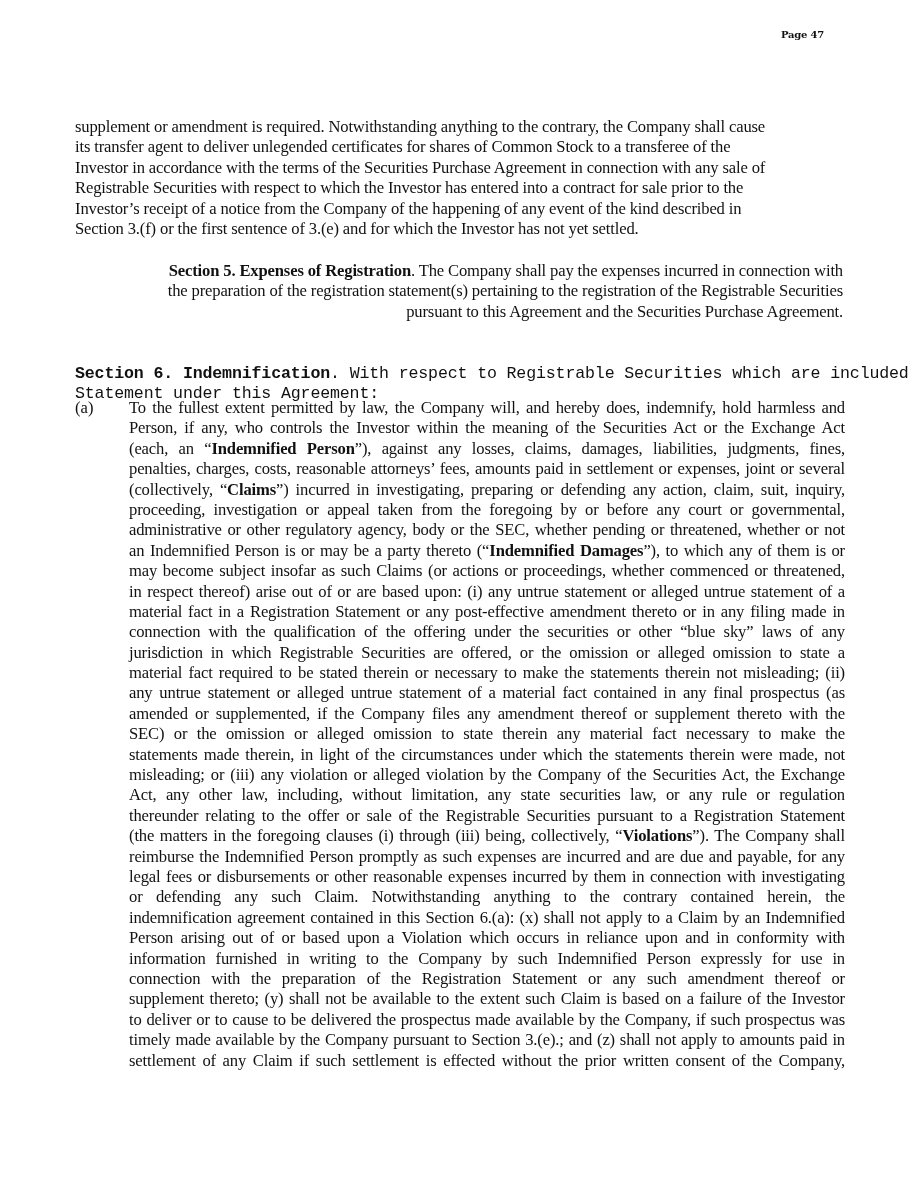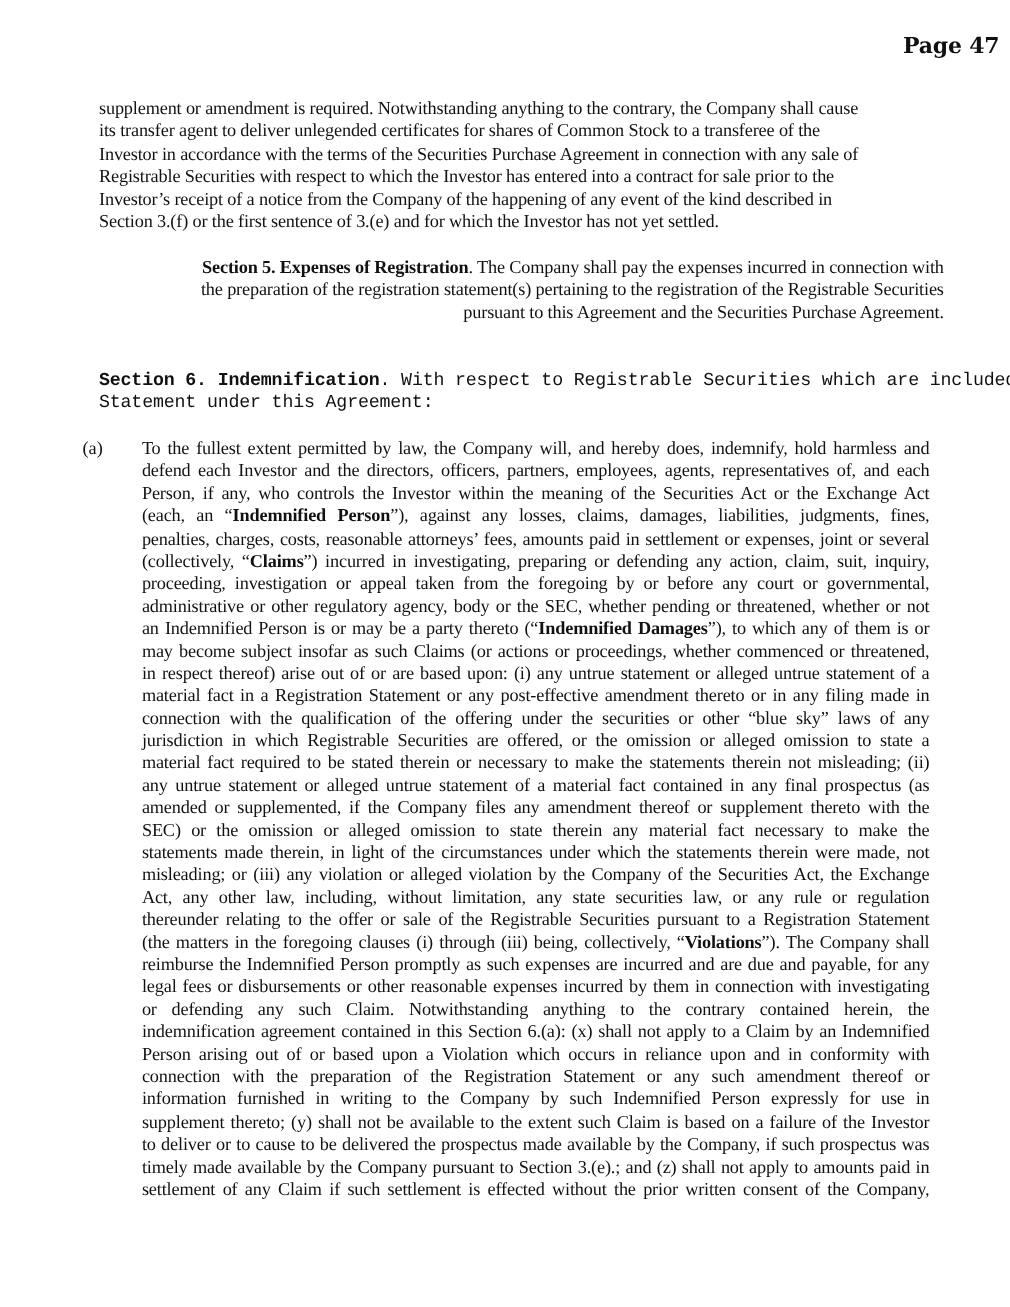--- a/index.html
+++ b/index.html
@@ -1,20 +1,20 @@
 <!DOCTYPE html>
 <html><head>
 <meta charset="utf-8">
 <style>
   html, body { margin: 0; padding: 0; background: #ffffff; }
   body { width: 918px; height: 1188px; position: relative; overflow: hidden;
          font-family: "Liberation Serif", "DejaVu Serif", serif; color: #111; }
-  .page-number { position: absolute; top: 29px; left: 781px; font-size: 20px;
-                 font-family: "DejaVu Serif", "Liberation Serif", serif; font-weight: bold; letter-spacing: -0.2px; margin-left: 40px; }
-  .block { position: absolute; left: 90px; width: 768px; }
+  .page-number { position: absolute; top: 29px; left: 781px; font-size: 10px;
+                 font-family: "DejaVu Serif", "Liberation Serif", serif; font-weight: bold; letter-spacing: -0.2px; }
+  .block { position: absolute; left: 75px; width: 768px; margin-top: 28px; }
   .line { display: block; white-space: nowrap; font-size: 16.6px; line-height: 20.4px; height: 20.4px; letter-spacing: -0.15px; }
   .just { text-align: justify; text-align-last: justify; white-space: normal; }
   .b { font-weight: bold; }
   .list { position: absolute; left: 75px; width: 770px; }
   .marker { position: absolute; left: 0; top: 0; font-size: 16.6px; line-height: 20.4px; }
   .item-body { position: absolute; left: 54px; width: 716px; }
 </style>
 </head>
 <body>
 
@@ -37,21 +37,20 @@
 
 <div class="block" style="top:336px;font-family:Liberation Mono, monospace;">
   <span class="line"><span class="b">Section 6. Indemnification</span><span>. With respect to Registrable Securities which are included in a Registration</span></span>
   <span class="line">Statement under this Agreement:</span>
 </div>
 
 <div class="list" style="top:398px;">
   <span class="marker">(a)</span>
   <div class="item-body">
     <span class="line just">To the fullest extent permitted by law, the Company will, and hereby does, indemnify, hold harmless and</span>
-    <span class="line just">defend each Investor and the directors, officers, partners, employees, agents, representatives of, and each</span>
     <span class="line just">Person, if any, who controls the Investor within the meaning of the Securities Act or the Exchange Act</span>
     <span class="line just"><span>(each, an “</span><span class="b">Indemnified Person</span><span>”), against any losses, claims, damages, liabilities, judgments, fines,</span></span>
     <span class="line just">penalties, charges, costs, reasonable attorneys’ fees, amounts paid in settlement or expenses, joint or several</span>
     <span class="line just"><span>(collectively, “</span><span class="b">Claims</span><span>”) incurred in investigating, preparing or defending any action, claim, suit, inquiry,</span></span>
     <span class="line just">proceeding, investigation or appeal taken from the foregoing by or before any court or governmental,</span>
     <span class="line just">administrative or other regulatory agency, body or the SEC, whether pending or threatened, whether or not</span>
     <span class="line just"><span>an Indemnified Person is or may be a party thereto (“</span><span class="b">Indemnified Damages</span><span>”), to which any of them is or</span></span>
     <span class="line just">may become subject insofar as such Claims (or actions or proceedings, whether commenced or threatened,</span>
     <span class="line just">in respect thereof) arise out of or are based upon: (i) any untrue statement or alleged untrue statement of a</span>
     <span class="line just">material fact in a Registration Statement or any post-effective amendment thereto or in any filing made in</span>
@@ -64,20 +63,20 @@
     <span class="line just">statements made therein, in light of the circumstances under which the statements therein were made, not</span>
     <span class="line just">misleading; or (iii) any violation or alleged violation by the Company of the Securities Act, the Exchange</span>
     <span class="line just">Act, any other law, including, without limitation, any state securities law, or any rule or regulation</span>
     <span class="line just">thereunder relating to the offer or sale of the Registrable Securities pursuant to a Registration Statement</span>
     <span class="line just"><span>(the matters in the foregoing clauses (i) through (iii) being, collectively, “</span><span class="b">Violations</span><span>”). The Company shall</span></span>
     <span class="line just">reimburse the Indemnified Person promptly as such expenses are incurred and are due and payable, for any</span>
     <span class="line just">legal fees or disbursements or other reasonable expenses incurred by them in connection with investigating</span>
     <span class="line just">or defending any such Claim. Notwithstanding anything to the contrary contained herein, the</span>
     <span class="line just">indemnification agreement contained in this Section 6.(a): (x) shall not apply to a Claim by an Indemnified</span>
     <span class="line just">Person arising out of or based upon a Violation which occurs in reliance upon and in conformity with</span>
+    <span class="line just">information furnished in writing to the Company by such Indemnified Person expressly for use in</span>
     <span class="line just">connection with the preparation of the Registration Statement or any such amendment thereof or</span>
-    <span class="line just">information furnished in writing to the Company by such Indemnified Person expressly for use in</span>
     <span class="line just">supplement thereto; (y) shall not be available to the extent such Claim is based on a failure of the Investor</span>
     <span class="line just">to deliver or to cause to be delivered the prospectus made available by the Company, if such prospectus was</span>
     <span class="line just">timely made available by the Company pursuant to Section 3.(e).; and (z) shall not apply to amounts paid in</span>
     <span class="line just">settlement of any Claim if such settlement is effected without the prior written consent of the Company,</span>
   </div>
 </div>
 
 </body></html>

